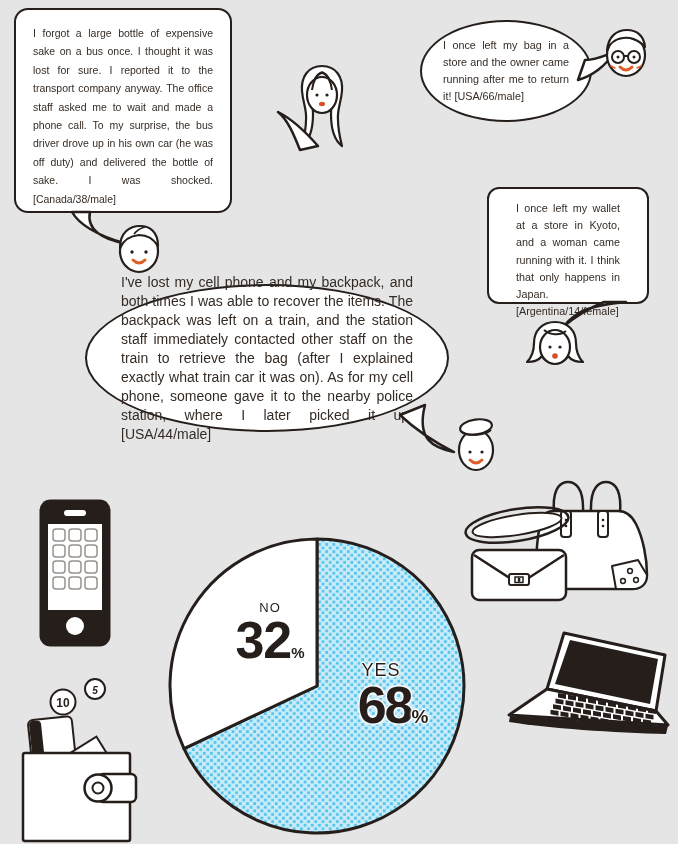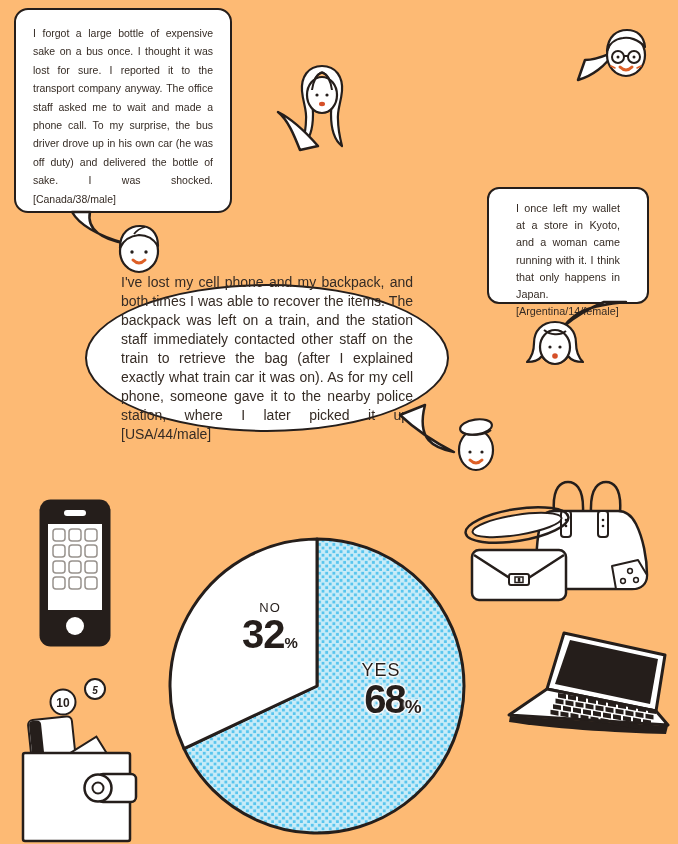--- a/index.html
+++ b/index.html
@@ -2,45 +2,45 @@
 <html><head>
 <meta charset="utf-8">
 <style>
   :root{
     --ink:#251e1b;
     --orange:#dd5f26;
   }
   *{margin:0;padding:0;box-sizing:border-box;}
   body{background:#fff;font-family:"Liberation Sans","DejaVu Sans",sans-serif;}
   .page{
-    position:relative;width:678px;height:844px;background:#fdba74;overflow:hidden;
+    position:relative;width:678px;height:844px;background:#e5e5e5;overflow:hidden;
     color:#352b24;
   }
   .abs{position:absolute;}
   .bubble{
     position:absolute;background:#fff;border:2.5px solid var(--ink);
     color:#352b24;text-align:justify;
   }
   .bubble-rect{border-radius:14px;}
   .bubble-ellipse{border-radius:50%;display:flex;align-items:center;}
   .tail{position:absolute;overflow:visible;}
   .face{position:absolute;}
   .pie-wrap{position:absolute;left:166px;top:535px;width:302px;height:302px;}
   .pie-label{position:absolute;text-align:center;color:var(--ink);line-height:1;}
   .pie-label .word{font-weight:normal;letter-spacing:1px;}
   .pie-label .num{font-weight:bold;}
   .pie-label .pct{font-weight:bold;}
   .label-no{left:52px;top:66px;width:104px;}
   .label-no .word{font-size:13px;}
-  .label-no .num{font-size:40px;letter-spacing:-1px;}
+  .label-no .num{font-size:52px;letter-spacing:-1px;}
   .label-no .pct{font-size:15px;}
   .label-yes{left:148px;top:126px;width:134px;
     text-shadow:0 0 2px #fff,0 0 3px #fff,1px 1px 2px #fff,-1px -1px 2px #fff,1px -1px 2px #fff,-1px 1px 2px #fff;}
   .label-yes .word{font-size:18px;}
-  .label-yes .num{font-size:40px;letter-spacing:-2px;padding-left:24px;}
+  .label-yes .num{font-size:52px;letter-spacing:-2px;padding-left:24px;}
   .label-yes .pct{font-size:19px;}
   .survey-note{
     position:absolute;left:473px;top:783px;width:201px;
     font-size:8.7px;line-height:1.55;text-align:justify;color:#352b24;
   }
   .b-canada{left:14px;top:8px;width:218px;height:205px;padding:14px 17px;font-size:10.5px;line-height:18.4px;}
   .b-usa66{left:420px;top:20px;width:172px;height:102px;padding:0 21px;font-size:10.8px;line-height:16.8px;}
   .b-germany{left:254px;top:140px;width:178px;height:94px;padding:0 15px;font-size:10.2px;line-height:16.4px;}
   .b-argentina{left:487px;top:187px;width:162px;height:117px;padding:11px 27px;font-size:10.8px;line-height:17.2px;border-radius:12px;}
   .b-usa44{left:85px;top:284px;width:364px;height:148px;padding:0 34px;font-size:14px;line-height:19px;}
@@ -58,20 +58,23 @@
   </svg>
   <svg class="face" style="left:112px;top:218px" width="54" height="62" viewBox="0 0 54 62">
     <ellipse cx="27" cy="33" rx="19" ry="21" fill="#fff" stroke="#251e1b" stroke-width="2.2"></ellipse>
     <path d="M8,30 C8,14 18,8 28,8 C38,8 46,14 46,28 C41,20 34,17 27,17 C17,18 11,23 8,30 Z" fill="#fff" stroke="#251e1b" stroke-width="2.2" stroke-linejoin="round"></path>
     <path d="M22,16 C25,12 29,10 33,9" fill="none" stroke="#251e1b" stroke-width="1.8"></path>
     <circle cx="20" cy="34" r="1.7" fill="#251e1b"></circle>
       <circle cx="34" cy="34" r="1.7" fill="#251e1b"></circle>
     <path d="M21,42 Q27,48 33,42" fill="none" stroke="#dd5f26" stroke-width="3" stroke-linecap="round"></path>
   </svg>
 
+  <div class="bubble bubble-ellipse b-usa66">
+    <span>I once left my bag in a store and the owner came running after me to return it! [USA/66/male]</span>
+  </div>
   <svg class="tail" style="left:570px;top:50px" width="46" height="36" viewBox="0 0 46 36">
     <path d="M15,10 C26,10 34,6 44,2 C36,16 22,26 8,30 Z" fill="#fff" stroke="#251e1b" stroke-width="2.5" stroke-linejoin="round"></path>
   </svg>
   <svg class="face" style="left:600px;top:24px" width="52" height="58" viewBox="0 0 52 58">
     <ellipse cx="26" cy="31" rx="19" ry="21" fill="#fff" stroke="#251e1b" stroke-width="2.2"></ellipse>
     <path d="M7,27 C8,12 17,6 27,6 C37,6 44,12 45,23 C38,15 29,13 23,14 C15,15 9,20 7,27 Z" fill="#fff" stroke="#251e1b" stroke-width="2.2" stroke-linejoin="round"></path>
     <circle cx="18" cy="33" r="6" fill="#fff" stroke="#251e1b" stroke-width="2"></circle>
     <circle cx="34" cy="33" r="6" fill="#fff" stroke="#251e1b" stroke-width="2"></circle>
     <line x1="24" y1="32" x2="28" y2="32" stroke="#251e1b" stroke-width="2"></line>
     <circle cx="18" cy="33" r="1.5" fill="#251e1b"></circle>

